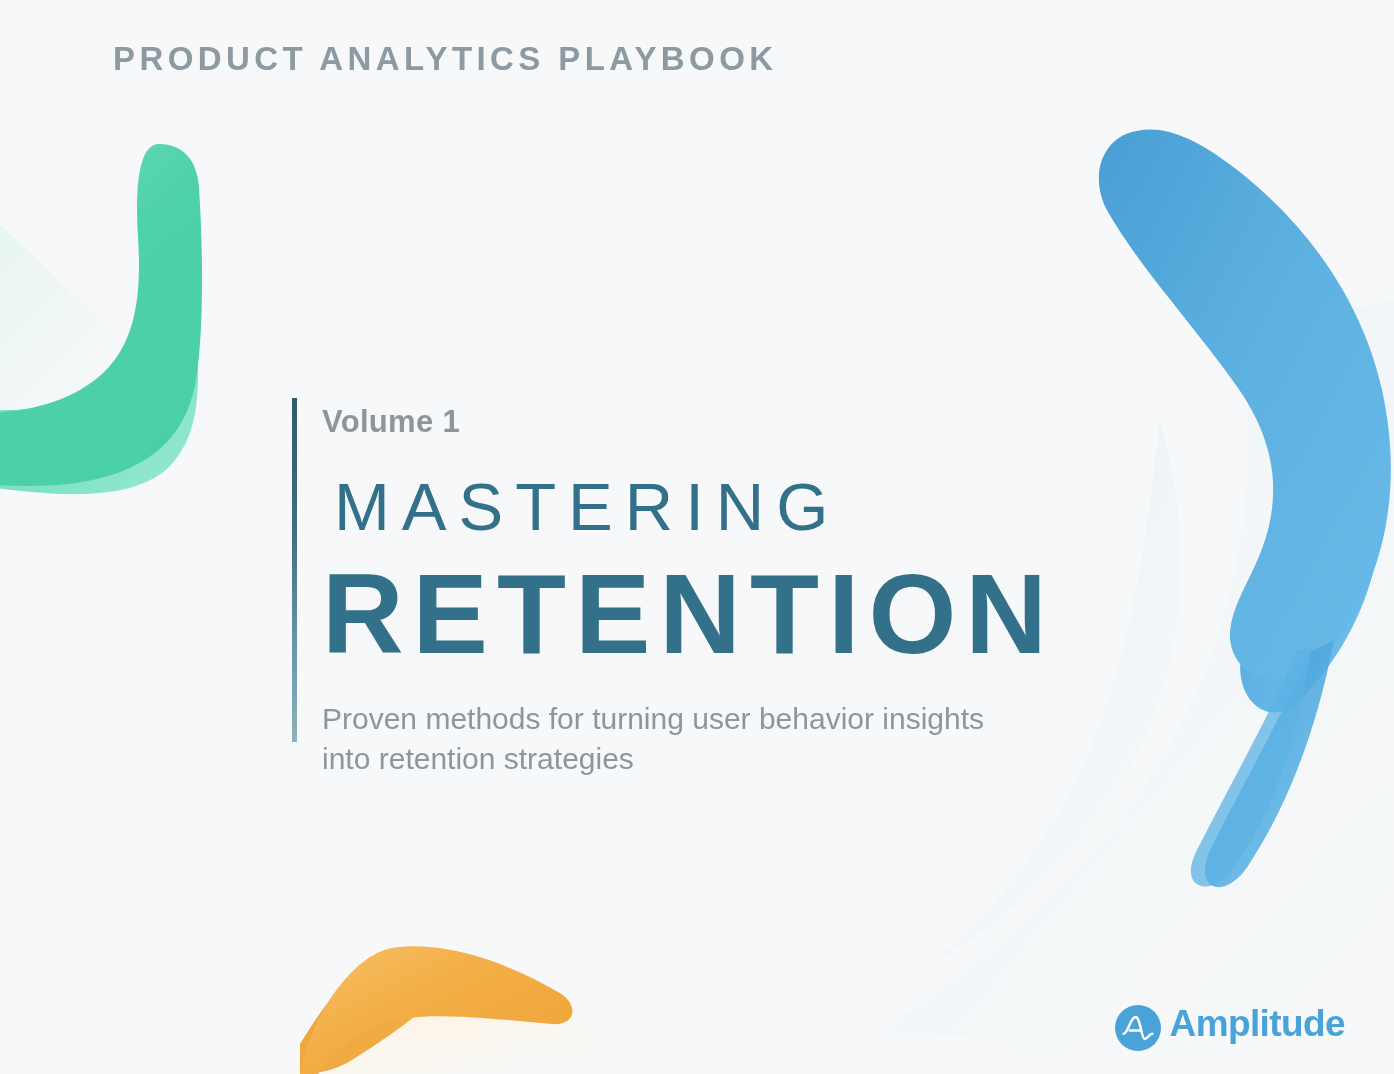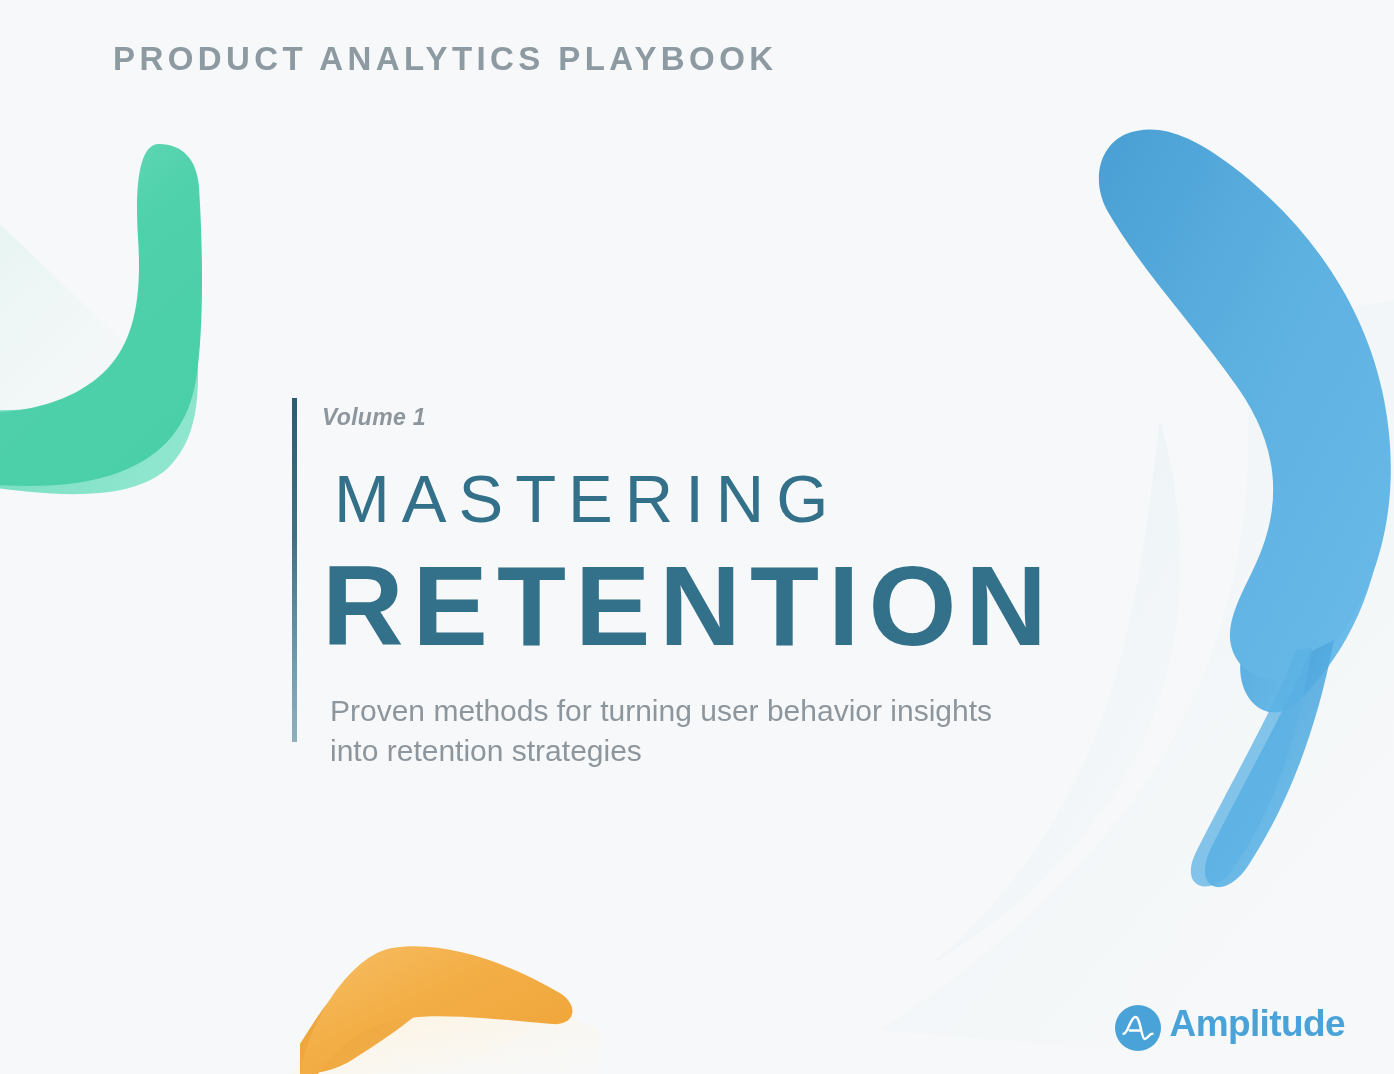--- a/index.html
+++ b/index.html
@@ -54,28 +54,27 @@
   .rule {
     position: absolute;
     left: 0;
     top: 0;
     width: 5px;
     height: 344px;
     background: linear-gradient(to bottom, #2d5b70 0%, #436f82 40%, #6d9aab 75%, #8fb0bd 100%);
   }
 
   .volume {
-    font-size: 23px;
+    font-size: 31px;
     font-weight: 600;
     color: #8d969d;
     letter-spacing: 0.3px;
     line-height: 1;
     margin: 0 0 0 0;
     padding-top: 8px;
-    font-style: italic;
   }
 
   .mastering {
     font-size: 67px;
     font-weight: 300;
     color: #337089;
     letter-spacing: 12px;
     line-height: 1;
     margin: 36px 0 0 12px;
     white-space: nowrap;
@@ -89,21 +88,21 @@
     line-height: 1;
     margin: 18px 0 0 0;
     white-space: nowrap;
   }
 
   .subtitle {
     font-size: 30px;
     font-weight: 500;
     color: #8d969d;
     line-height: 1.33;
-    margin: 28px 0 0 8px;
+    margin: 28px 0 0 0;
     max-width: 700px;
   }
 
   
   .logo {
     position: absolute;
     right: 49px;
     bottom: 23px;
     display: flex;
     gap: 9px;

